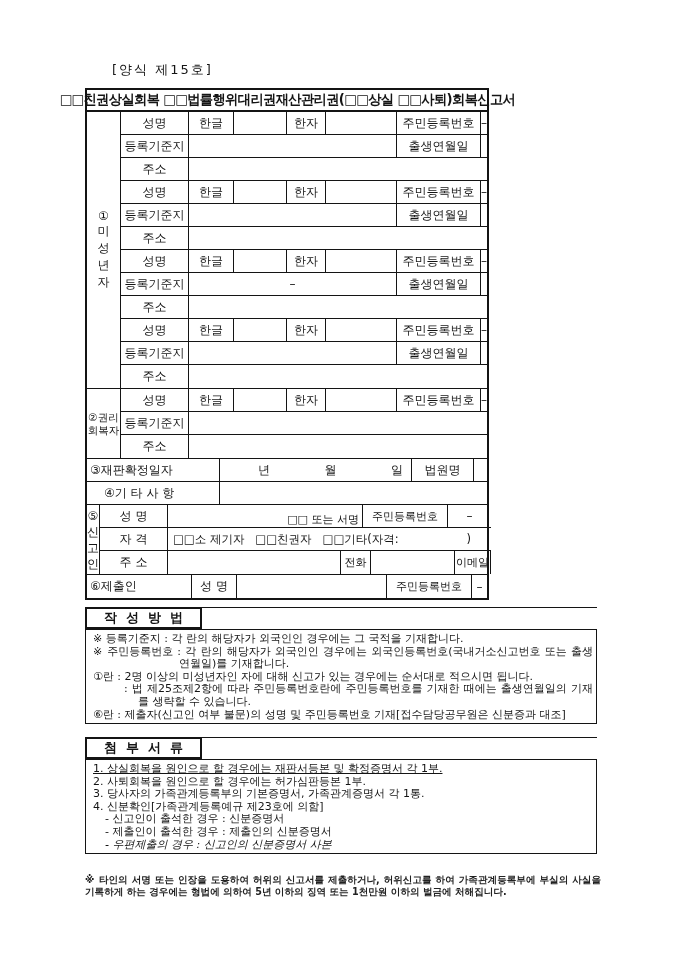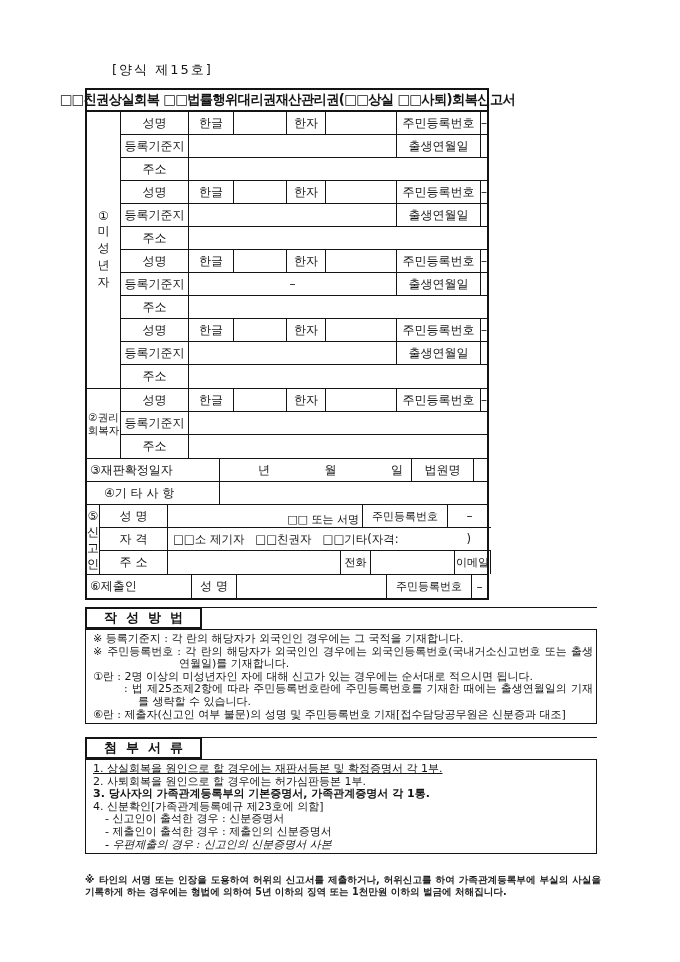--- a/index.html
+++ b/index.html
@@ -249,21 +249,21 @@
         <div class="nl" style="padding-left: 4px; text-indent: 0px;">⑥란 : 제출자(신고인 여부 불문)의 성명 및 주민등록번호 기재[접수담당공무원은 신분증과 대조]</div>
       </div>
   </div>
 
   <div class="note-section note-attach">
     <div class="note-topline"></div>
     <div class="note-hdr">첨  부  서  류</div>
     <div class="note-body" id="attach-body">
         <div class="nl" style="padding-left: 4px; text-indent: 0px; text-decoration: underline;">1. 상실회복을 원인으로 할 경우에는 재판서등본 및 확정증명서 각 1부.</div>
         <div class="nl" style="padding-left: 4px; text-indent: 0px;">2. 사퇴회복을 원인으로 할 경우에는 허가심판등본 1부.</div>
-        <div class="nl" style="padding-left: 4px; text-indent: 0px; font-weight: bold;">3. 당사자의 가족관계등록부의 기본증명서, 가족관계증명서 각 1통.</div>
+        <div class="nl" style="padding-left: 4px; text-indent: 0px;">3. 당사자의 가족관계등록부의 기본증명서, 가족관계증명서 각 1통.</div>
         <div class="nl" style="padding-left: 4px; text-indent: 0px;">4. 신분확인[가족관계등록예규 제23호에 의함]</div>
         <div class="nl" style="padding-left: 16px; text-indent: 0px;">- 신고인이 출석한 경우 : 신분증명서</div>
         <div class="nl" style="padding-left: 16px; text-indent: 0px;">- 제출인이 출석한 경우 : 제출인의 신분증명서</div>
         <div class="nl" style="padding-left: 16px; text-indent: 0px; font-style: italic;">- 우편제출의 경우 : 신고인의 신분증명서 사본</div>
       </div>
   </div>
 
   <div class="penalty">※ 타인의 서명 또는 인장을 도용하여 허위의 신고서를 제출하거나, 허위신고를 하여 가족관계등록부에 부실의 사실을 기록하게 하는 경우에는 형법에 의하여 5년 이하의 징역 또는 1천만원 이하의 벌금에 처해집니다.</div>
 </div>
 

